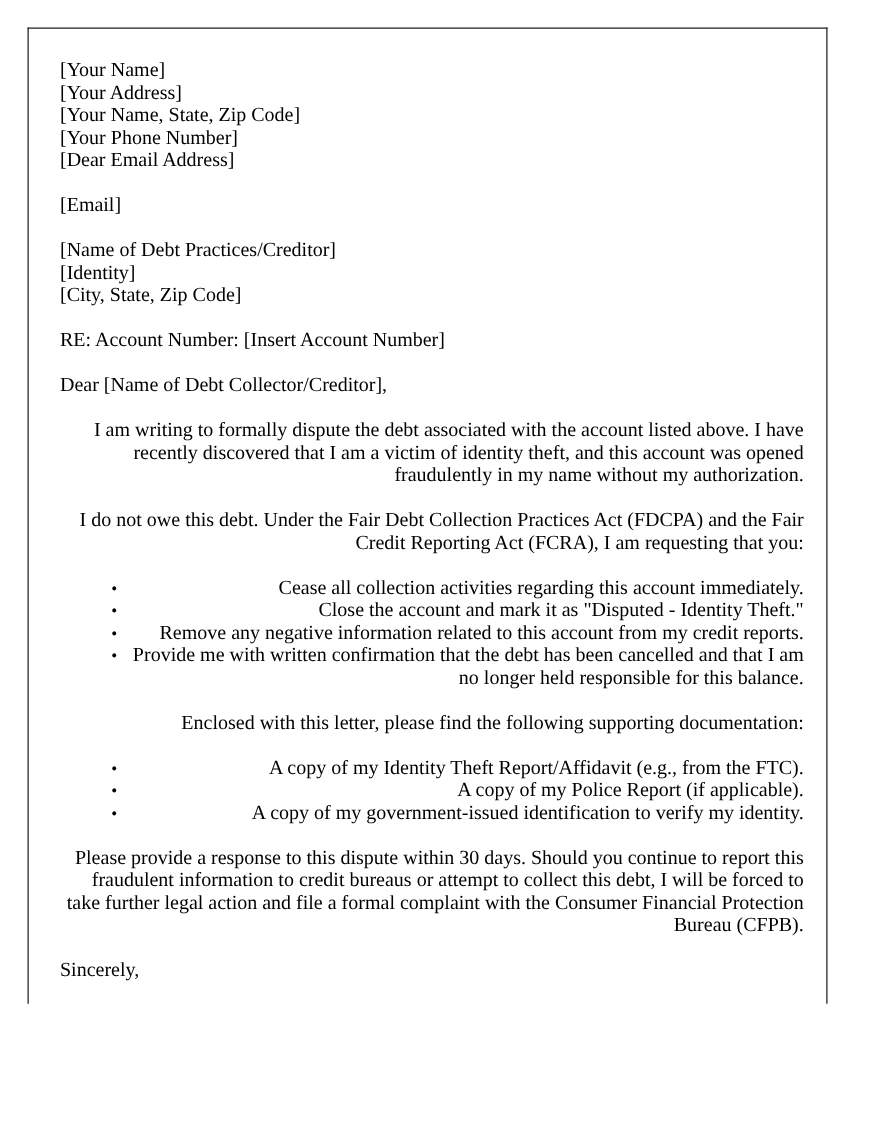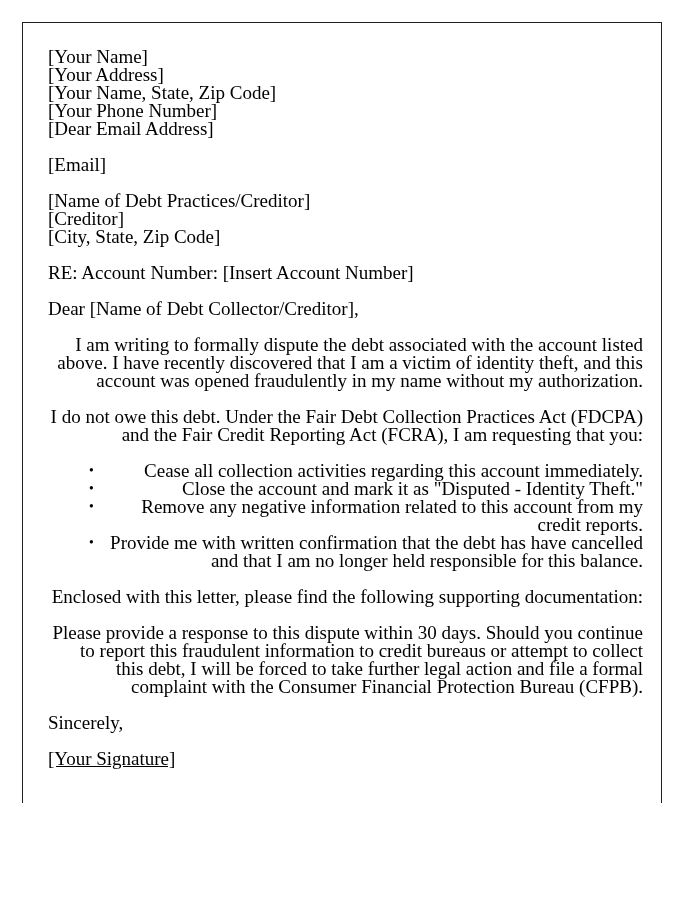--- a/index.html
+++ b/index.html
@@ -26,21 +26,21 @@
     border-bottom: none;
     box-sizing: border-box;
     background: #ffffff;
     overflow: hidden;
   }
   .letter-body {
     position: absolute;
     left: 25px;
     top: 25px;
     width: 595px;
-    font-size: 19px;
+    font-size: 16px;
     line-height: 18px;
   }
   .addr-block {
     margin: 0 0 18px 0;
   }
   .addr-line {
     display: block;
     white-space: nowrap;
   }
   .para {
@@ -86,41 +86,46 @@
       <span class="addr-line">[Your Address]</span>
       <span class="addr-line">[Your Name, State, Zip Code]</span>
       <span class="addr-line">[Your Phone Number]</span>
       <span class="addr-line">[Dear Email Address]</span>
     </div>
 
     <p class="para-tight">[Email]</p>
 
     <div class="addr-block">
       <span class="addr-line">[Name of Debt Practices/Creditor]</span>
-      <span class="addr-line">[Creditor]</span>
+      <span class="addr-line">[Identity]</span>
       <span class="addr-line">[City, State, Zip Code]</span>
     </div>
 
     <p class="para-tight">RE: Account Number: [Insert Account Number]</p>
 
     <p class="para-tight">Dear [Name of Debt Collector/Creditor],</p>
 
     <p class="para">I am writing to formally dispute the debt associated with the account listed above. I have recently discovered that I am a victim of identity theft, and this account was opened fraudulently in my name without my authorization.</p>
 
     <p class="para">I do not owe this debt. Under the Fair Debt Collection Practices Act (FDCPA) and the Fair Credit Reporting Act (FCRA), I am requesting that you:</p>
 
     <ul class="bullets">
       <li>Cease all collection activities regarding this account immediately.</li>
       <li>Close the account and mark it as "Disputed - Identity Theft."</li>
       <li>Remove any negative information related to this account from my credit reports.</li>
-      <li>Provide me with written confirmation that the debt has have cancelled and that I am no longer held responsible for this balance.</li>
+      <li>Provide me with written confirmation that the debt has been cancelled and that I am no longer held responsible for this balance.</li>
     </ul>
 
     <p class="para">Enclosed with this letter, please find the following supporting documentation:</p>
 
+    <ul class="bullets">
+      <li>A copy of my Identity Theft Report/Affidavit (e.g., from the FTC).</li>
+      <li>A copy of my Police Report (if applicable).</li>
+      <li>A copy of my government-issued identification to verify my identity.</li>
+    </ul>
 
     <p class="para">Please provide a response to this dispute within 30 days. Should you continue to report this fraudulent information to credit bureaus or attempt to collect this debt, I will be forced to take further legal action and file a formal complaint with the Consumer Financial Protection Bureau (CFPB).</p>
 
     <p class="para-tight">Sincerely,</p>
 
     <p class="sig-line">[Your Signature]</p>
 
   </div>
 </div>
 

